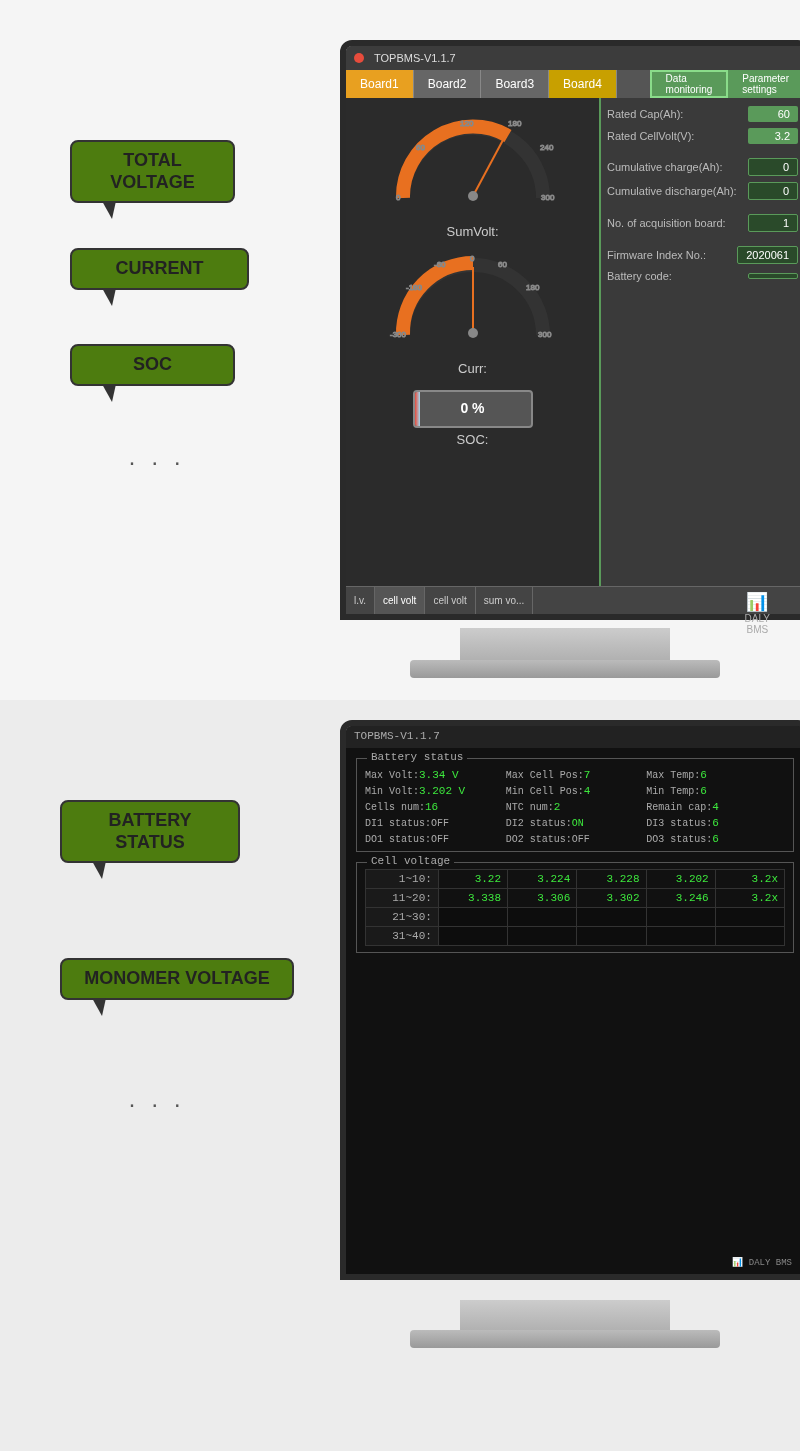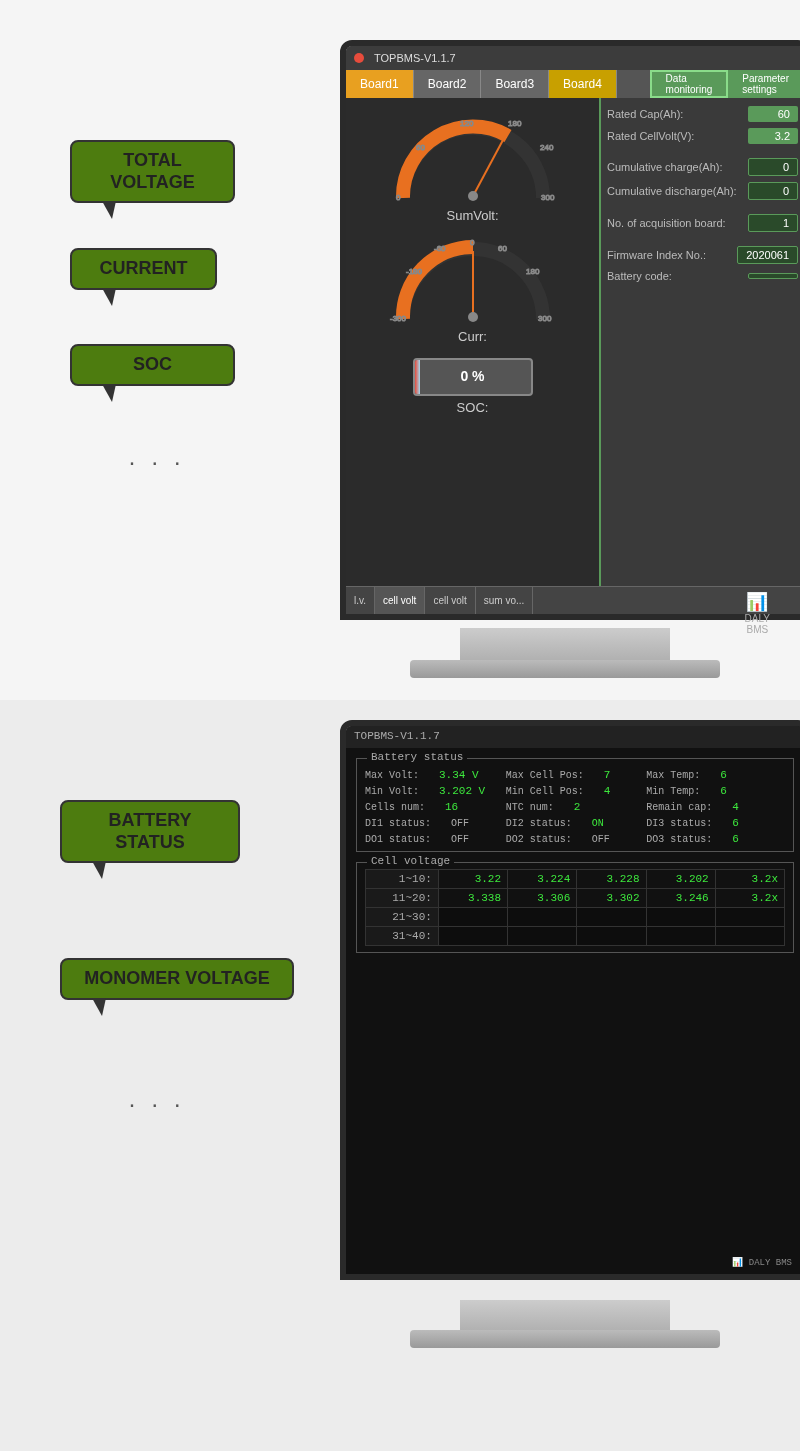--- a/index.html
+++ b/index.html
@@ -38,21 +38,21 @@
       position: absolute;
       bottom: -18px;
       left: 30px;
       width: 0; height: 0;
       border-left: 10px solid transparent;
       border-right: 4px solid transparent;
       border-top: 18px solid #333;
     }
 
     .bubble-total { top: 140px; left: 70px; width: 165px; }
-    .bubble-current { top: 248px; left: 70px; width: 147px; }
+    .bubble-current { top: 248px; left: 70px; width: 179px; }
     .bubble-soc { top: 344px; left: 70px; width: 165px; }
     .dots1 { position: absolute; top: 448px; left: 128px; font-size: 24px; letter-spacing: 4px; color: #555; }
 
     
     .monitor1 {
       position: absolute;
       top: 40px;
       right: -10px;
       width: 470px;
       height: 580px;
@@ -153,21 +153,21 @@
     
     .gauge-container {
       display: flex;
       flex-direction: column;
       align-items: center;
       width: 100%;
     }
     .gauge-label {
       color: #ccc;
       font-size: 13px;
-      margin-top: 0;
+      margin-top: 16px;
     }
 
     
     .gauge-svg { display: block; }
 
     
     .soc-bar {
       width: 120px;
       height: 38px;
       background: #555;
@@ -335,21 +335,21 @@
     .status-grid {
       display: grid;
       grid-template-columns: repeat(3, 1fr);
       gap: 4px 2px;
       margin-top: 4px;
     }
     .status-item {
       font-size: 10px;
       color: #aaa;
       display: flex;
-      gap: 20px;
+      gap: 0;
       align-items: center;
     }
     .val-green { color: #3de83d; font-size: 11px; }
     .val-on { color: #3de83d; }
     .val-off { color: #aaa; }
 
     
     .cell-table {
       width: 100%;
       border-collapse: collapse;

